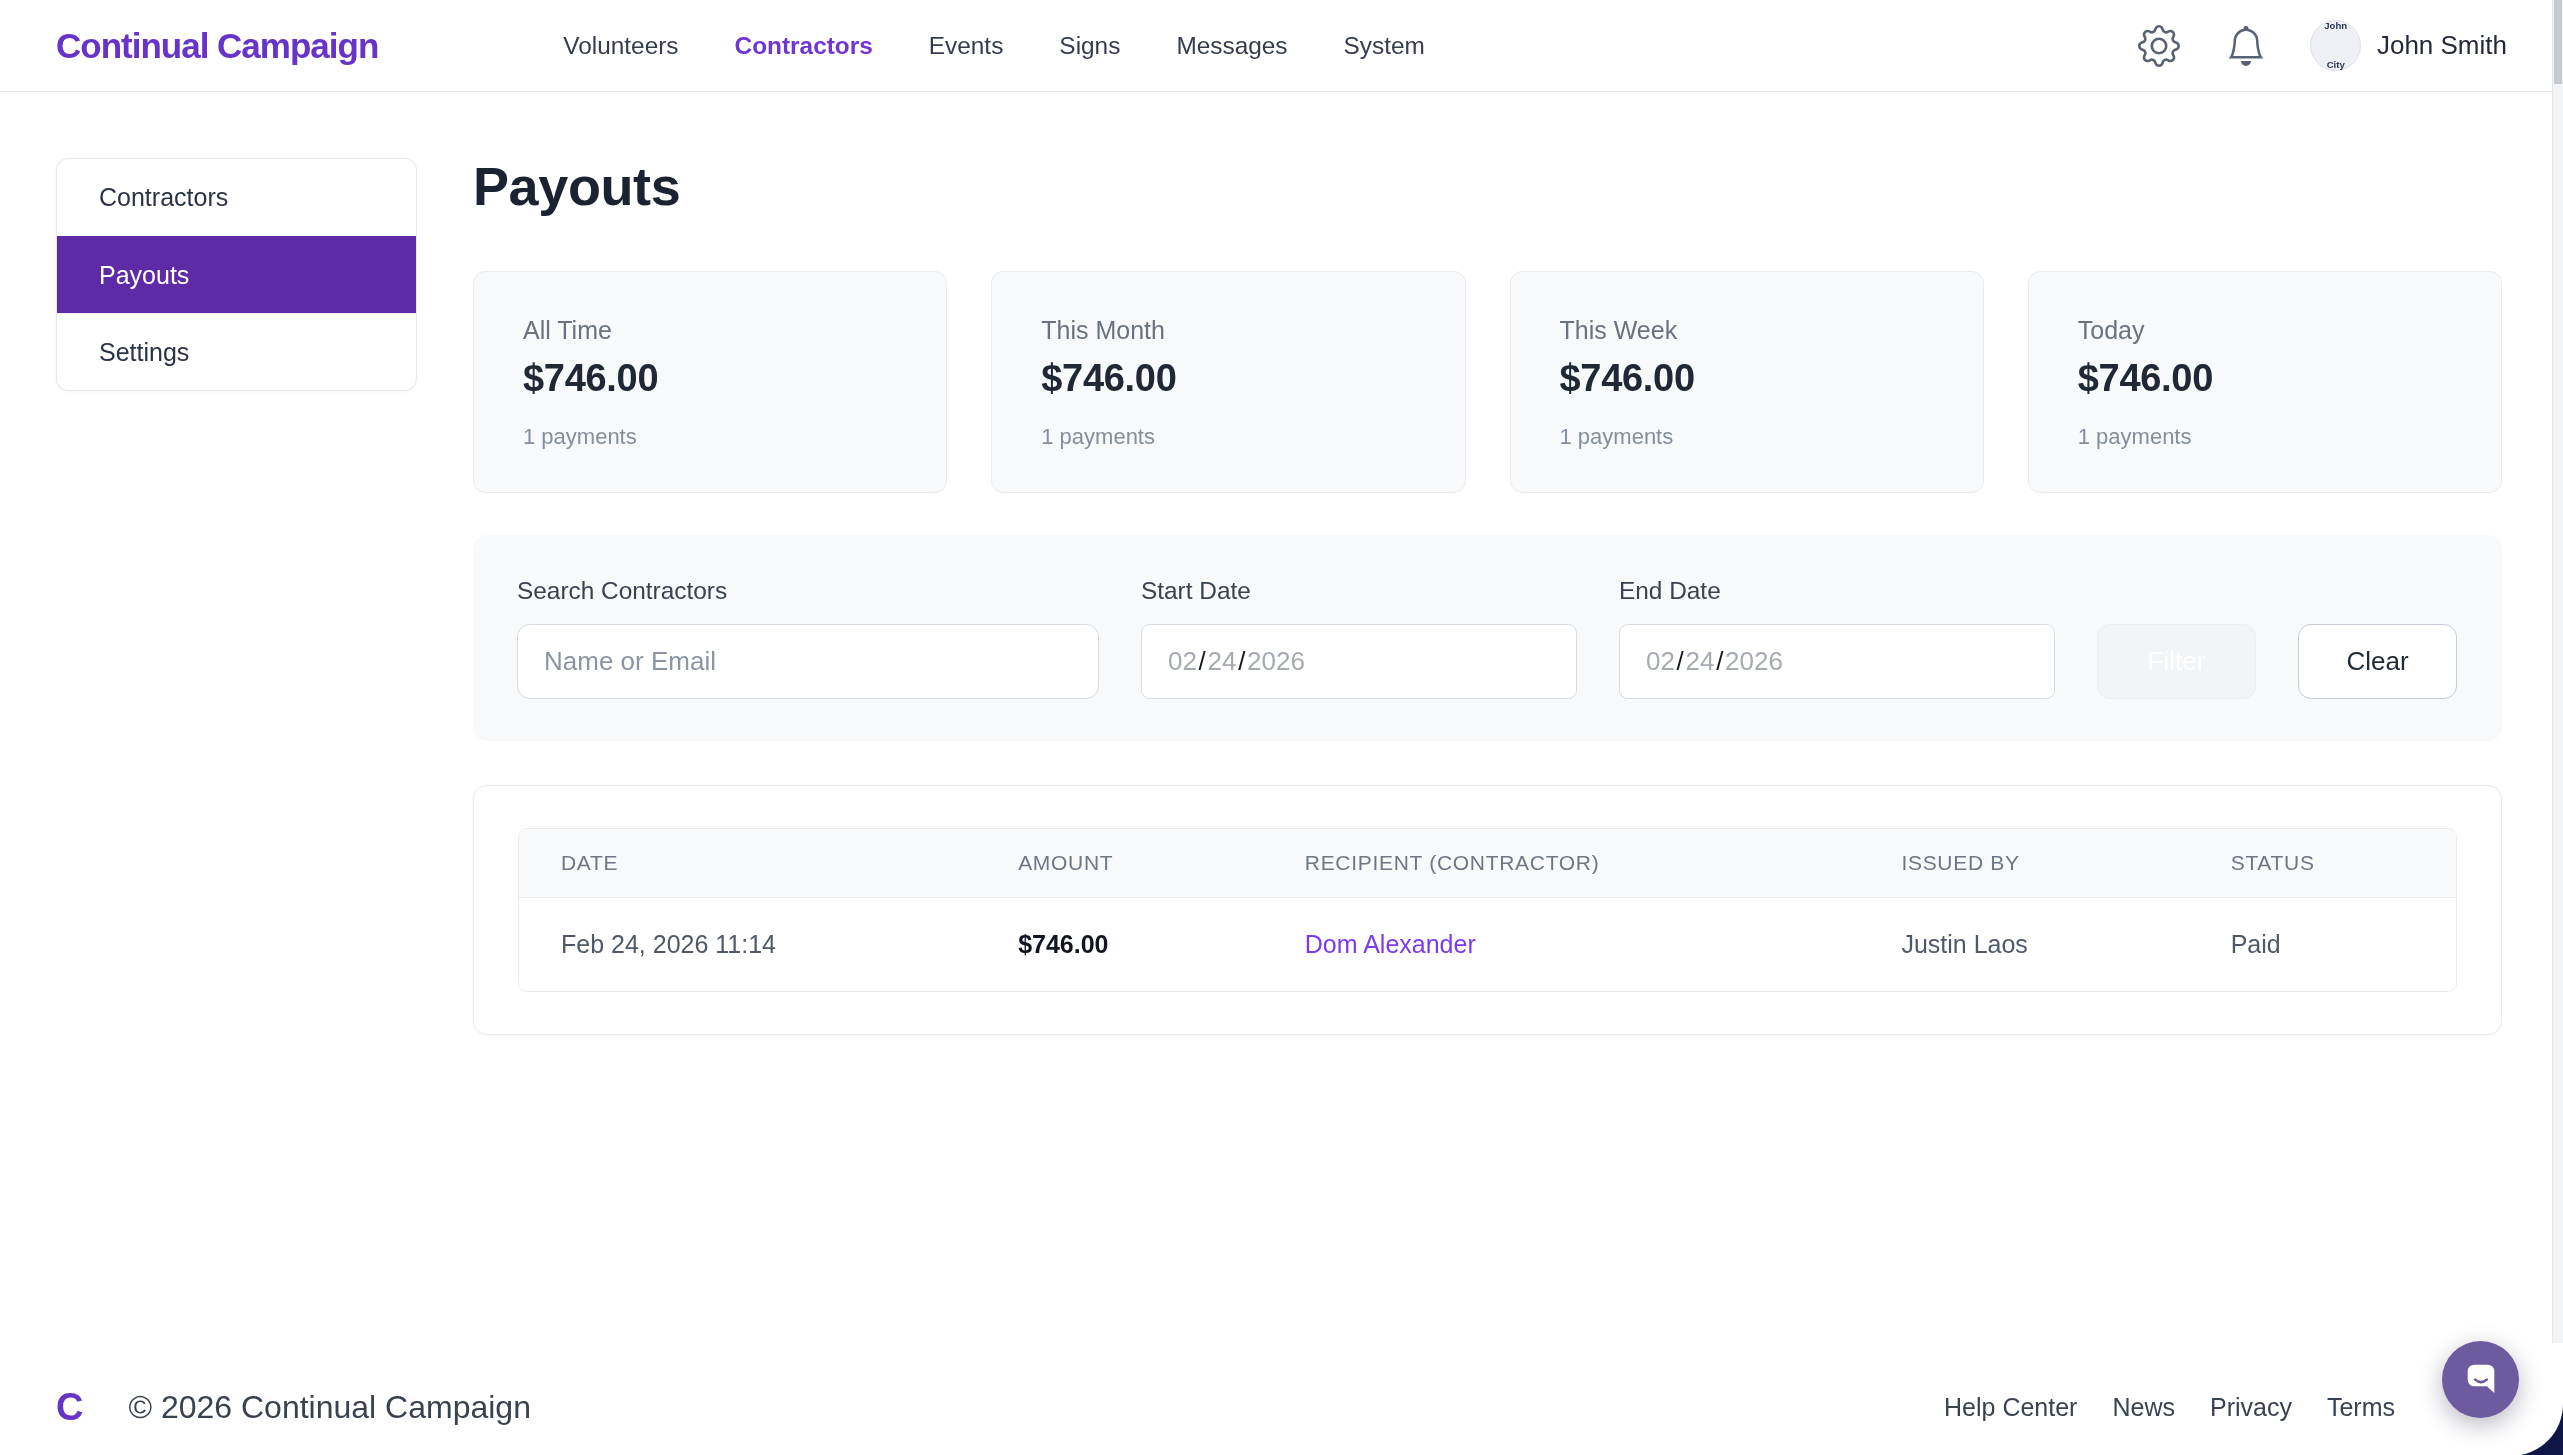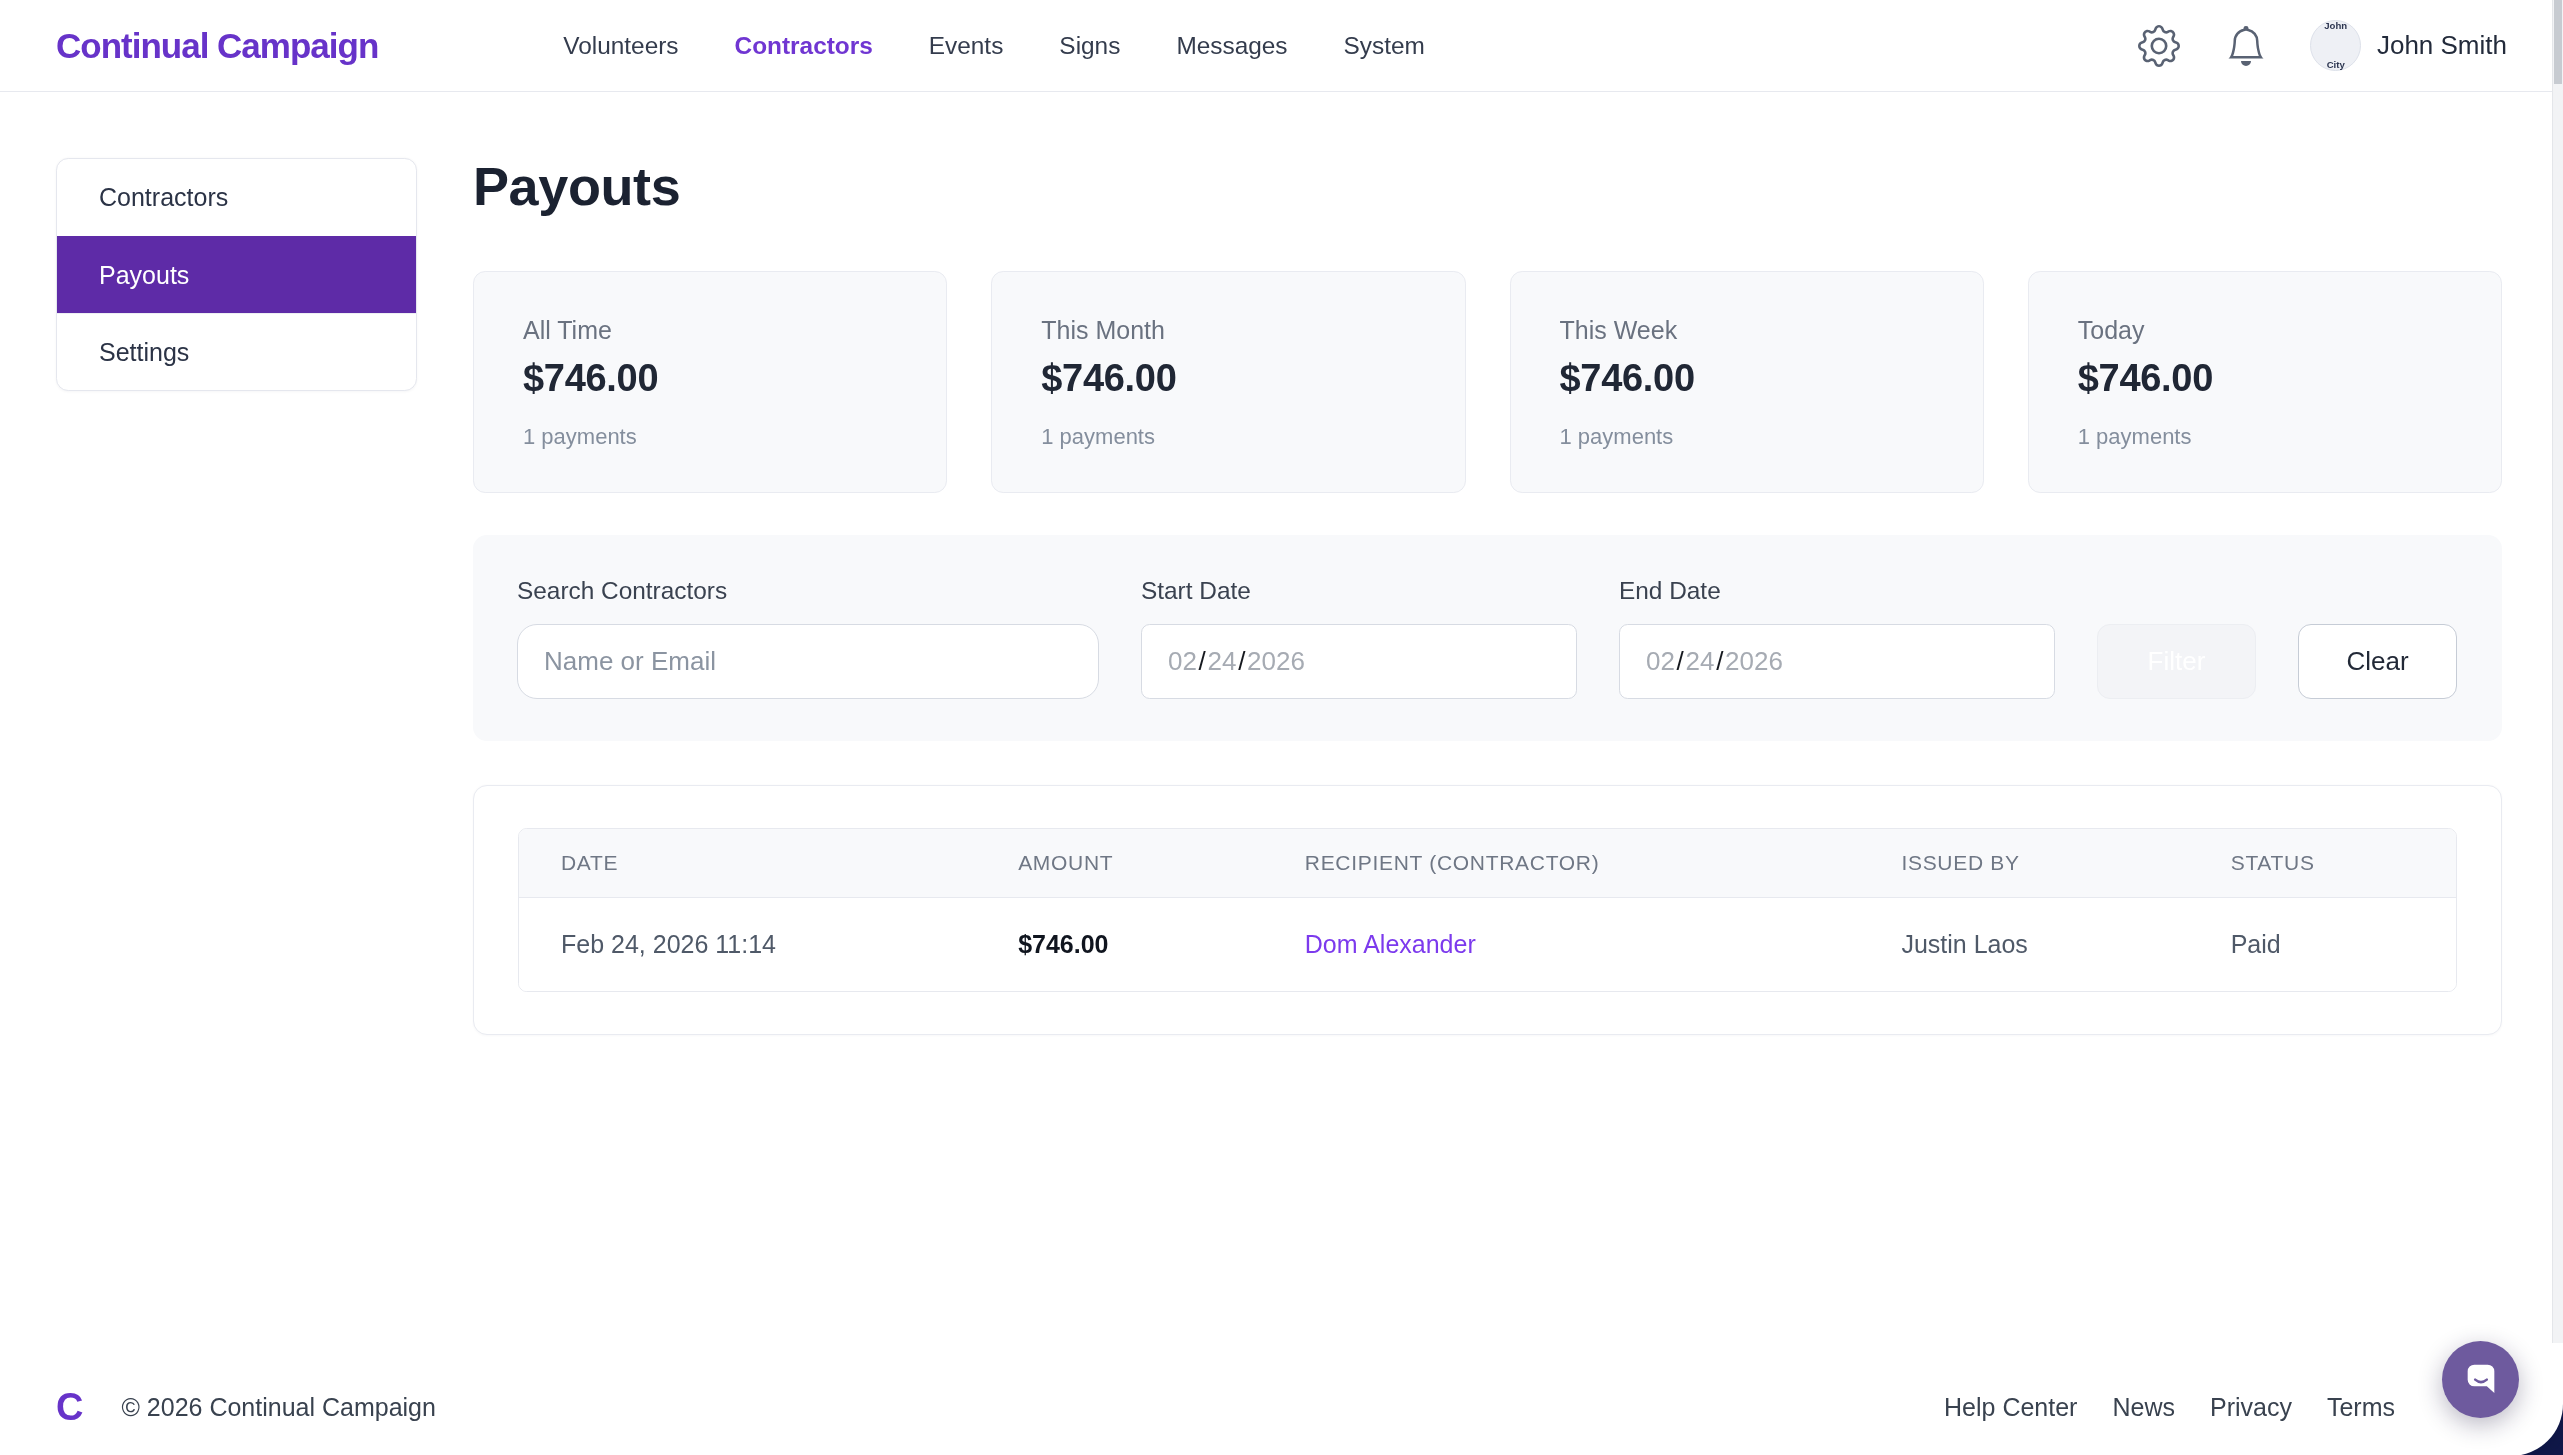--- a/index.html
+++ b/index.html
@@ -50,21 +50,21 @@
   .stats{display:grid;grid-template-columns:repeat(4,1fr);gap:44px;margin-top:56px;}
   .stat-card{background:var(--c-panel_bg);border:1.3px solid #e9ebf1;border-radius:12.2px;padding:44px 49px 42px;}
   .stat-label{font-size:25px;color:var(--c-text_gray);}
   .stat-value{font-size:38px;font-weight:700;color:#202735;margin-top:12.2px;letter-spacing:-0.3px;}
   .stat-sub{font-size:22px;color:#848e9d;margin-top:24.4px;}
 
   
   .filter-panel{margin-top:42px;background:var(--c-panel_bg);border-radius:14px;padding:42px 44px;display:flex;gap:42px;align-items:flex-end;}
   .field{display:flex;flex-direction:column;}
   .field-label{font-size:24.4px;color:#3a4250;margin-bottom:19px;}
-  .text-input{height:75px;border:1.3px solid #d7dbe3;border-radius:20px;background:#fff;font-size:26px;padding:8px 26px;color:#1c2433;outline:none;font-family:inherit;}
+  .text-input{height:75px;border:1.3px solid #d7dbe3;border-radius:13px;background:#fff;font-size:26px;padding:8px 26px;color:#1c2433;outline:none;font-family:inherit;}
   .text-input::placeholder{color:#8b94a1;}
   .search-input{width:582px;}
   .date-input{width:436px;height:75px;border:1.3px solid #d7dbe3;border-radius:8.7px;background:#fff;display:flex;align-items:center;padding:0 26px;font-size:26px;cursor:text;}
   .date-seg{color:#a6abb3;}
   .date-sep{color:#15181e;margin:0 1.7px;}
   .btn{height:75px;width:159px;border-radius:13px;font-size:26px;font-family:inherit;display:flex;align-items:center;justify-content:center;cursor:pointer;}
   .btn-filter{background:#f3f4f7;border:0.9px solid #eceef2;color:#ffffff;cursor:default;}
   .btn-clear{background:#fff;border:1.3px solid #c6ccd6;color:#222937;}
 
   
@@ -73,21 +73,21 @@
   table{width:100%;border-collapse:collapse;}
   col.c-date{width:23.6%;} col.c-amount{width:14.8%;} col.c-recipient{width:30.8%;} col.c-issued{width:17%;} col.c-status{width:13.8%;}
   thead th{background:var(--c-panel_bg);height:68px;text-align:left;font-size:21px;font-weight:500;letter-spacing:0.7px;color:#6f7785;padding:0 17.4px 0 42px;text-transform:uppercase;}
   tbody td{height:94px;border-top:1.3px solid var(--c-border_gray);font-size:25px;color:#4f5968;padding:0 17.4px 0 42px;background:#fff;}
   td.amount{font-weight:700;color:#10151f;}
   td.recipient a{color:var(--c-link_purple);text-decoration:none;cursor:pointer;margin-top:7px;}
 
   
   .footer{position:absolute;left:0;right:0;bottom:0;height:98px;display:flex;align-items:center;padding:0 56px;background:transparent;}
   .footer-logo{font-size:38px;font-weight:800;color:var(--c-brand_purple);margin-right:38px;line-height:1;}
-  .copyright{font-size:25px;color:var(--c-text_slate);}
+  .copyright{font-size:32px;color:var(--c-text_slate);margin-left:7px;}
   .footer-links{margin-left:auto;display:flex;gap:35px;margin-right:112px;}
   .footer-link{font-size:25px;color:var(--c-text_slate);cursor:pointer;white-space:nowrap;}
 
   
   .chat-btn{position:absolute;right:44px;bottom:38px;width:77px;height:77px;border-radius:50%;background:var(--c-chat_purple);display:flex;align-items:center;justify-content:center;cursor:pointer;box-shadow:0 7px 24.4px rgba(25,20,60,.3);z-index:5;}
 
   
   .scrollbar{position:absolute;top:0;right:0;width:11.3px;height:1343px;background:#f2f3f5;border-left:0.9px solid #e4e6ea;z-index:4;}
   .scroll-thumb{position:absolute;top:0;left:0.9px;right:0.9px;height:84px;background:#c7cbd1;cursor:pointer;}
 </style>

